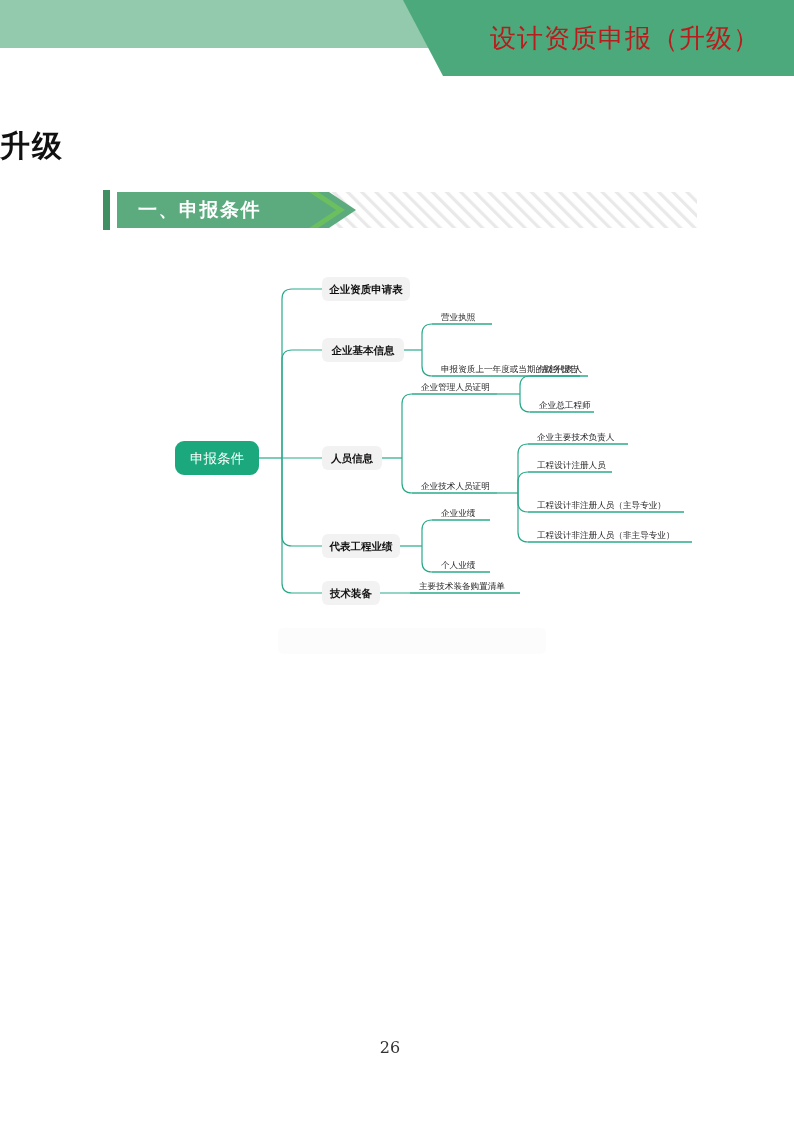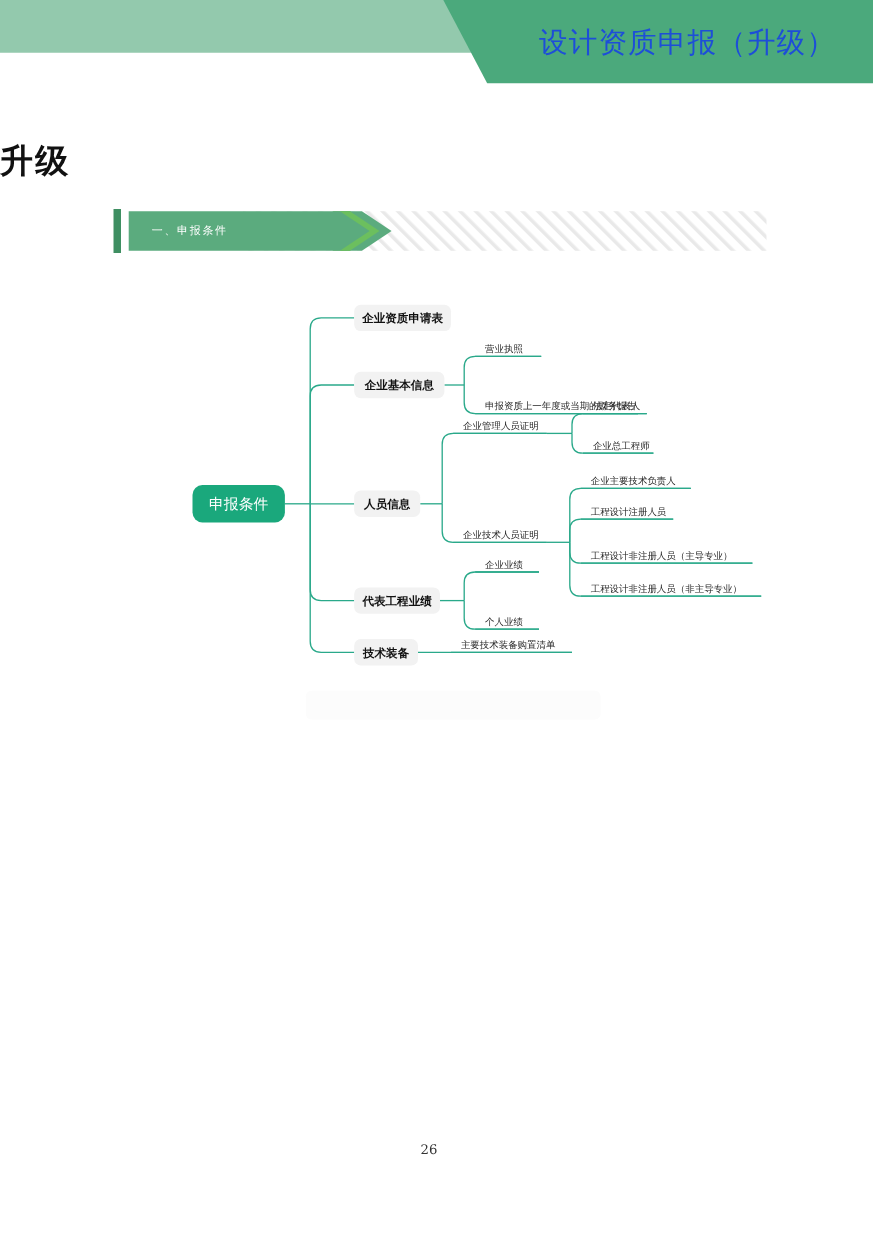--- a/index.html
+++ b/index.html
@@ -23,21 +23,21 @@
     height: 76px;
   }
   .banner svg { display: block; }
   .banner-title {
     position: absolute;
     top: 0;
     right: 34px;
     height: 76px;
     display: flex;
     align-items: center;
-    color: #1d4ed8;
+    color: #b91c1c;
     font-size: 26px;
     letter-spacing: 1px;
     font-family: "DejaVu Sans", "Liberation Sans", sans-serif;
     white-space: nowrap;
   }
 
   
   .page-title {
     position: absolute;
     top: 126px;
@@ -61,22 +61,22 @@
   }
   .section-bar svg { display: block; }
   .section-bar-label {
     position: absolute;
     top: 0;
     left: 35px;
     height: 40px;
     display: flex;
     align-items: center;
     color: #ffffff;
-    font-size: 10px;
-    font-weight: normal;
+    font-size: 19px;
+    font-weight: bold;
     letter-spacing: 1.5px;
     font-family: "DejaVu Sans", "Liberation Sans", sans-serif;
     white-space: nowrap;
   }
 
   
   .mindmap {
     position: absolute;
     top: 258px;
     left: 0;
@@ -125,21 +125,21 @@
     border-radius: 5px;
   }
 
   
   .page-number {
     position: absolute;
     top: 1038px;
     left: 0;
     width: 780px;
     text-align: center;
-    font-size: 12px;
+    font-size: 16px;
     color: #333333;
     font-family: "DejaVu Serif", "Liberation Serif", serif;
   }
 </style>
 </head>
 <body>
 
 <div class="banner">
   <svg width="794" height="76" viewBox="0 0 794 76">
     <polygon points="0,0 794,0 794,48 470,48 0,48" fill="#93c9ad"></polygon>

